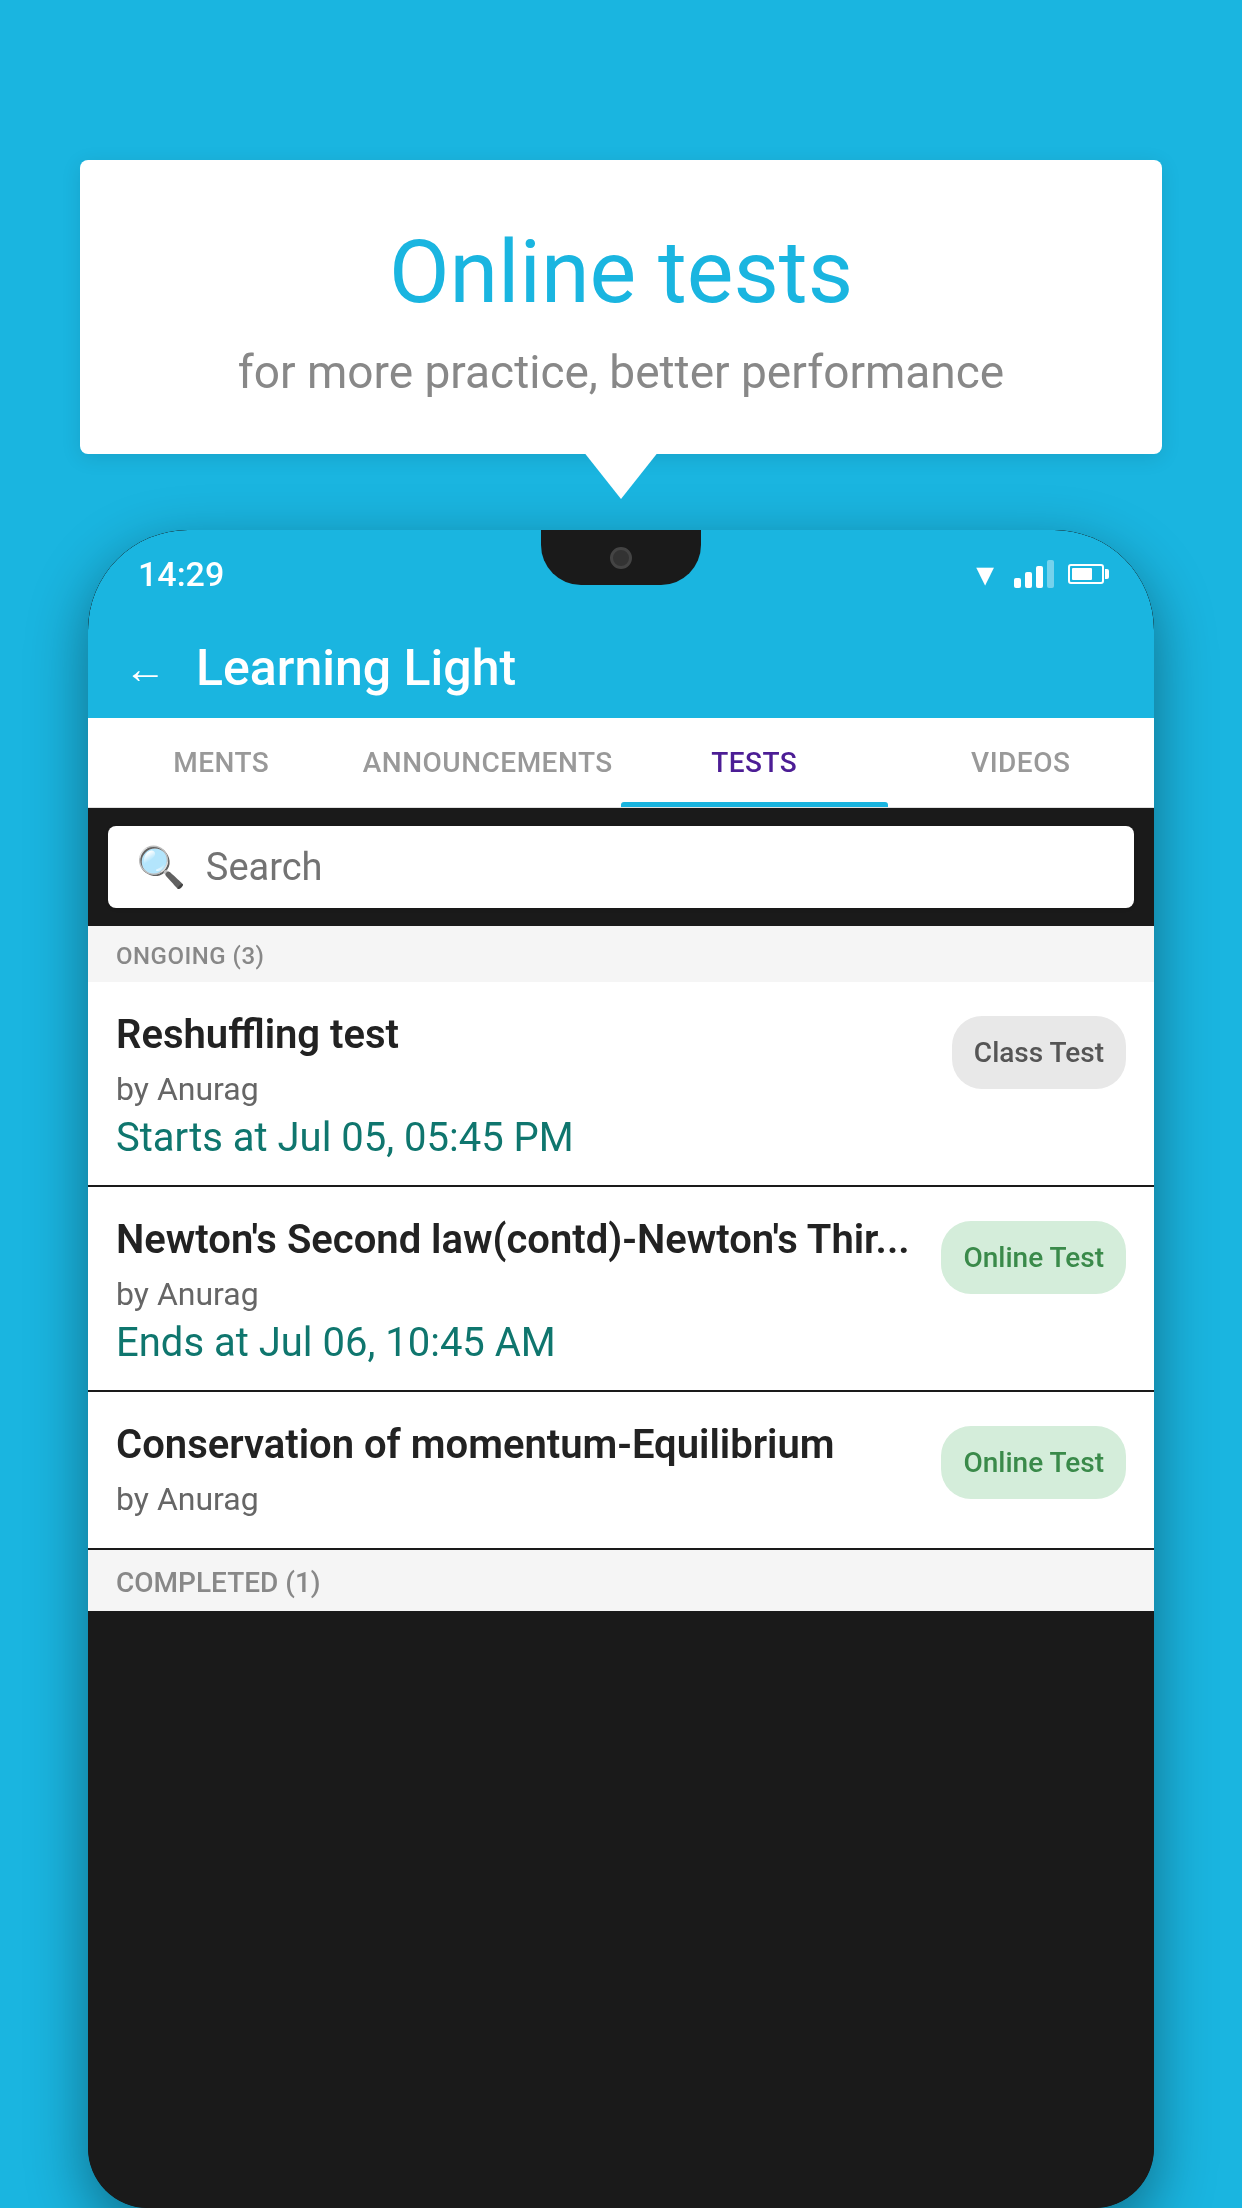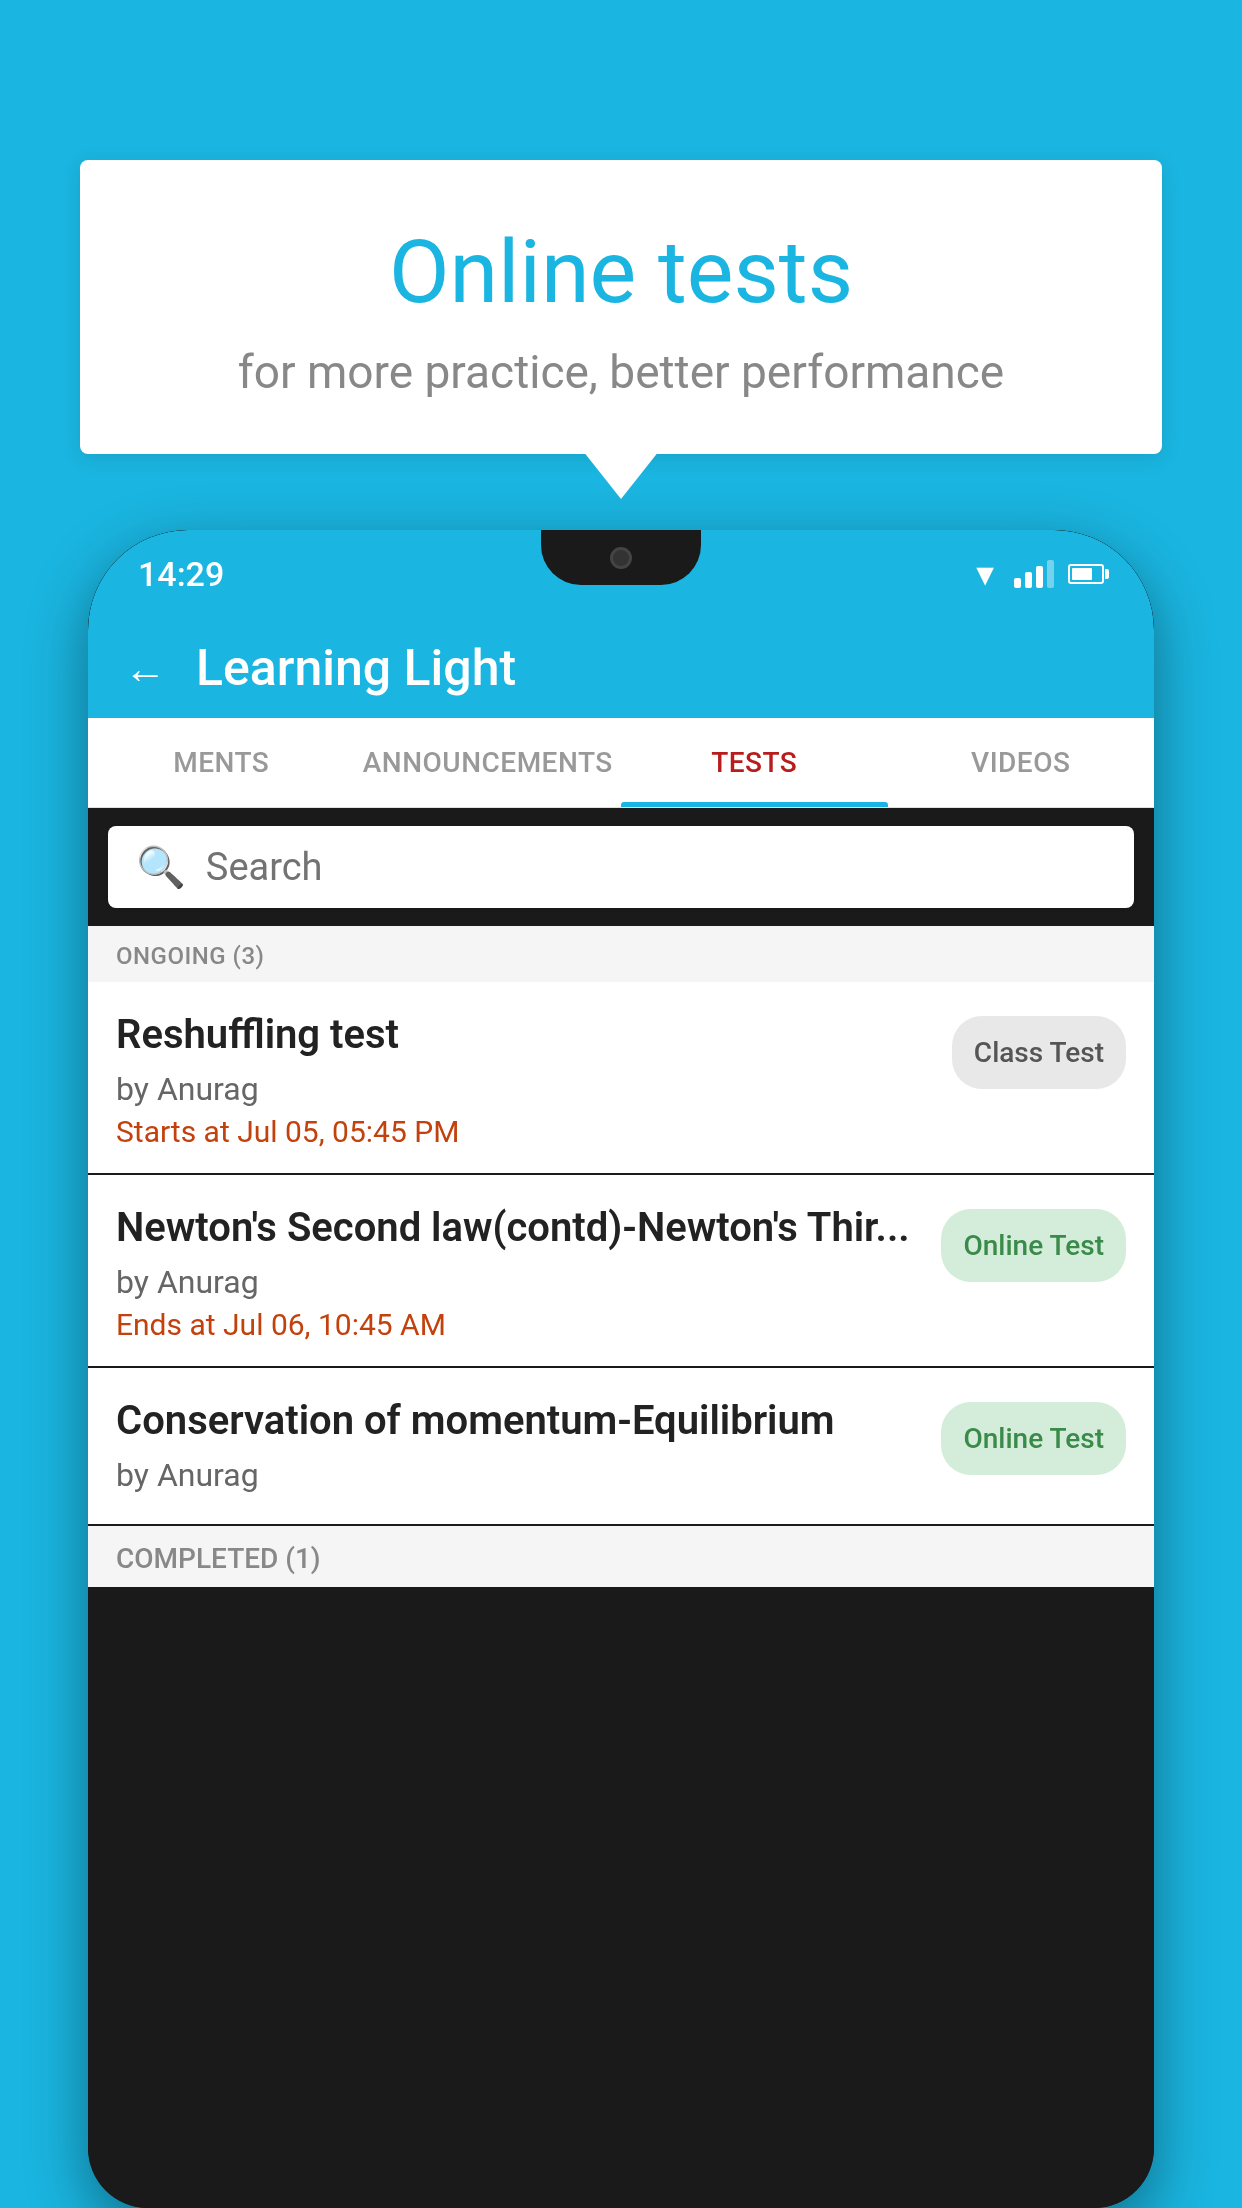--- a/index.html
+++ b/index.html
@@ -199,21 +199,21 @@
       justify-content: center;
       font-size: 28px;
       font-weight: 500;
       color: #999;
       cursor: pointer;
       letter-spacing: 0.5px;
       position: relative;
     }
 
     .tab-item.active {
-      color: #b91c1c;
+      color: #4c1d95;
     }
 
     .tab-item.active::after {
       content: '';
       position: absolute;
       bottom: 0;
       left: 0;
       right: 0;
       height: 5px;
       background: #1ab5e0;
@@ -276,22 +276,22 @@
       line-height: 1.25;
     }
 
     .test-author {
       font-size: 32px;
       color: #666;
       margin-bottom: 6px;
     }
 
     .test-time {
-      font-size: 30px;
-      color: #c2410c;
+      font-size: 40px;
+      color: #0f766e;
     }
 
     .badge {
       padding: 20px 22px;
       border-radius: 30px;
       font-size: 28px;
       font-weight: 500;
       white-space: nowrap;
       margin-top: 6px;
     }

